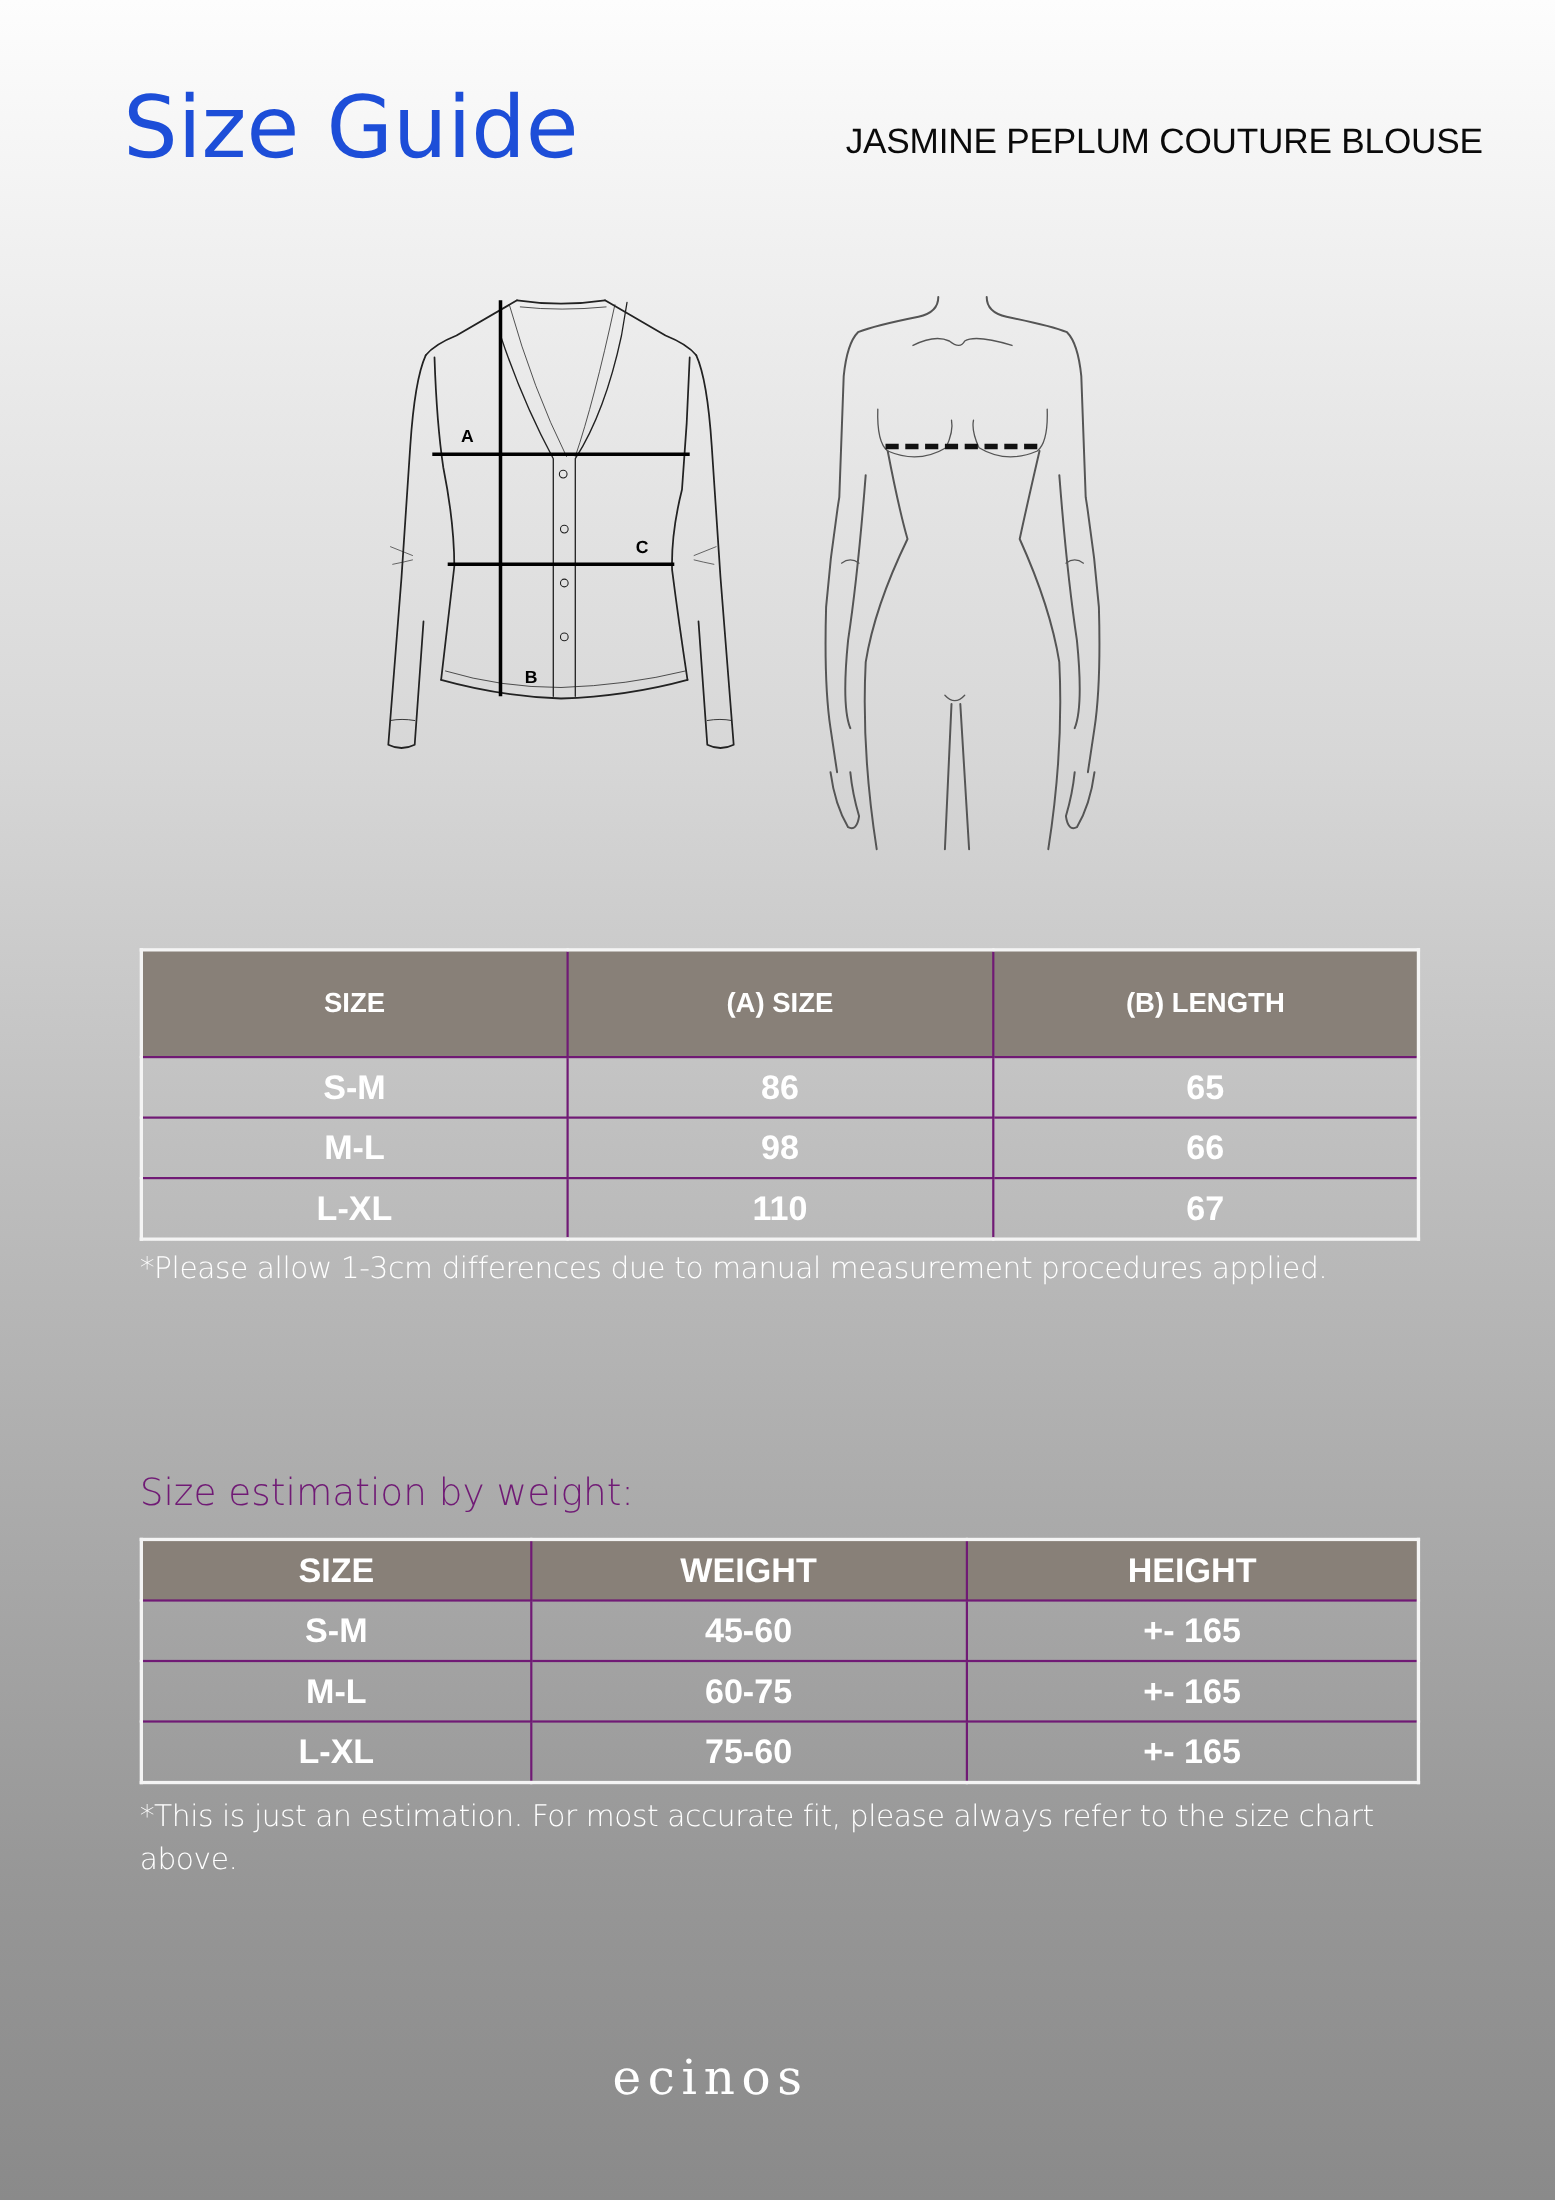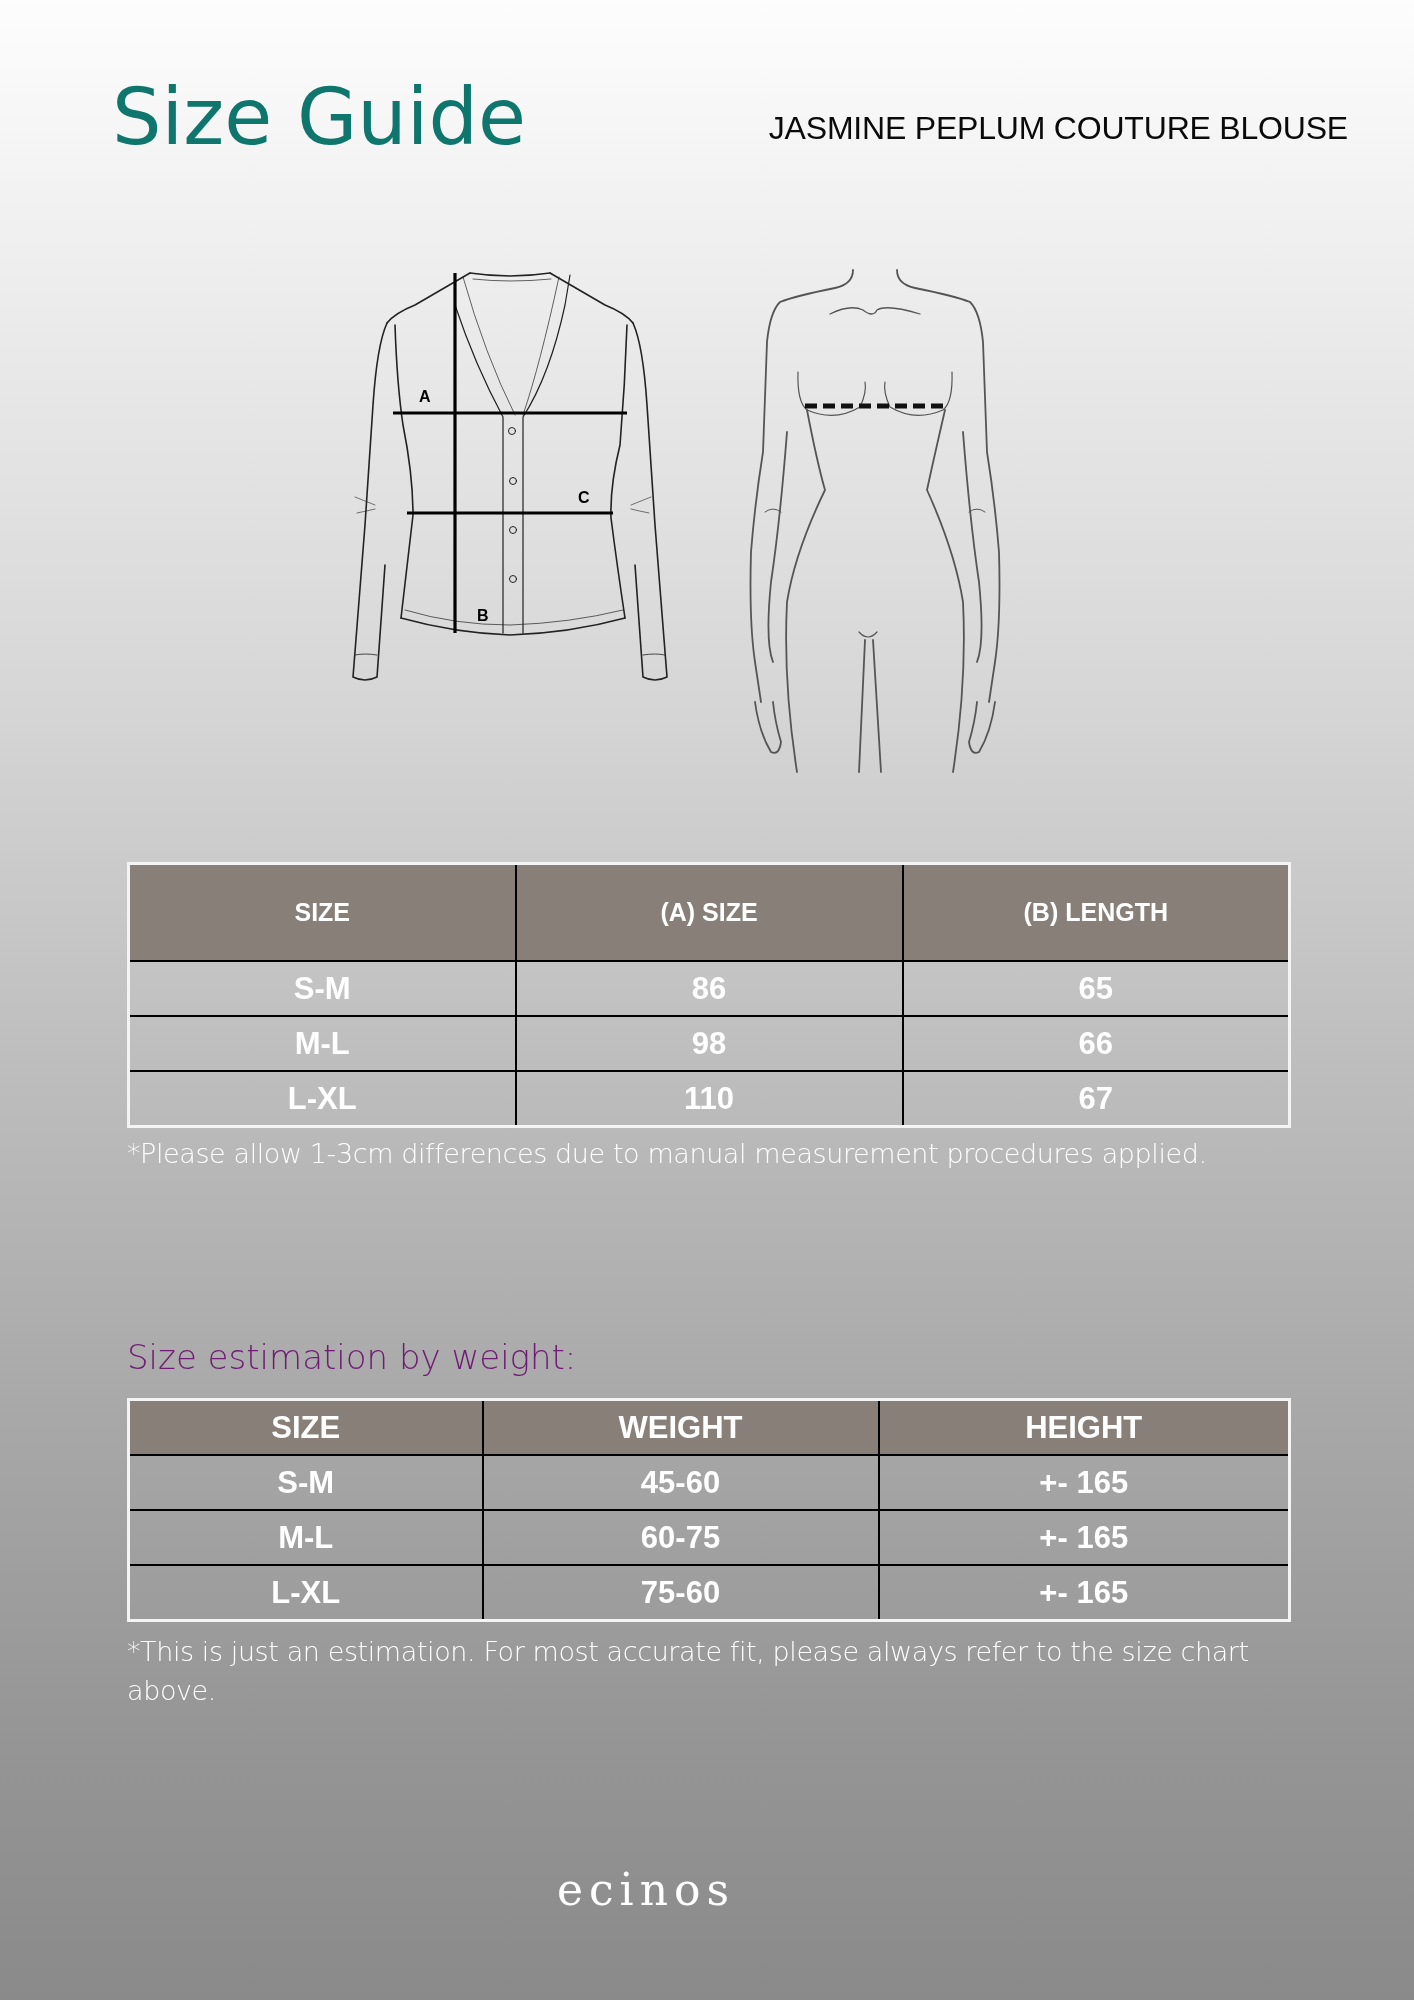--- a/index.html
+++ b/index.html
@@ -3,35 +3,35 @@
   <meta charset="utf-8">
   <style>
     html, body { margin:0; padding:0; }
     body {
       width:1414px; height:2000px; position:relative; overflow:hidden;
       background: linear-gradient(to bottom, #fdfdfd 0%, #ececec 15%, #d6d6d6 35%, #bfbfbf 52%, #a9a9a9 70%, #969696 86%, #8a8a8a 100%);
       font-family: "Liberation Sans", "DejaVu Sans", sans-serif;
     }
     .title {
       position:absolute; left:112px; top:78px;
-      font-size:78px; font-weight:400; color:#0f766e; letter-spacing:0px;
+      font-size:78px; font-weight:400; color:#1d4ed8; letter-spacing:0px;
       font-family: "DejaVu Sans", sans-serif; line-height:1;
     }
     .product {
       position:absolute; right:66px; top:112px;
       font-size:32px; font-weight:400; color:#0a0a0a;
       font-family: "Liberation Sans", sans-serif; letter-spacing:-0.2px; line-height:1;
     }
     .illus { position:absolute; }
     .tbl {
       position:absolute; border-collapse:collapse; table-layout:fixed;
       border:3px solid #f4f4f4;
     }
     .tbl th, .tbl td {
-      border:2px solid #000000; text-align:center; color:#ffffff;
+      border:2px solid #701a75; text-align:center; color:#ffffff;
       font-family: "Liberation Sans", sans-serif; font-weight:700; padding:0;
     }
     .tbl th { background:#888078; }
     .t1 { left:127px; top:862px; width:1161px; }
     .t1 th { height:95px; font-size:25px; }
     .t1 td { height:53px; font-size:31px; }
     .t2 { left:127px; top:1398px; width:1161px; }
     .t2 th { height:53px; font-size:31px; }
     .t2 td { height:53px; font-size:31px; }
     .note {

